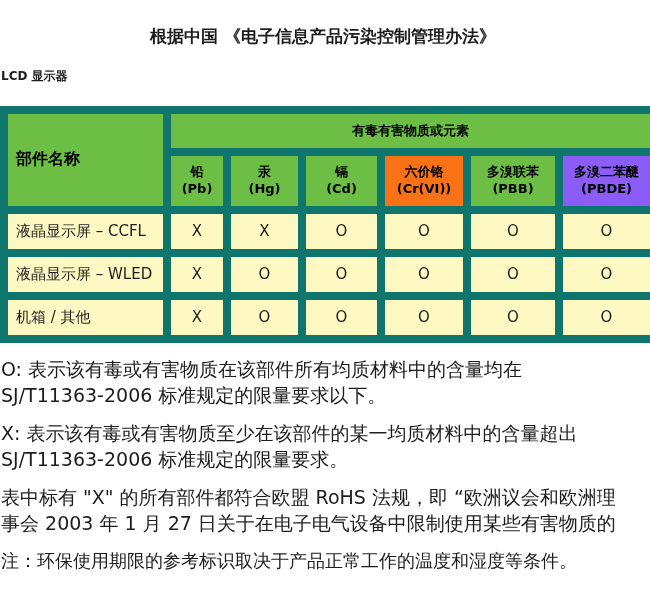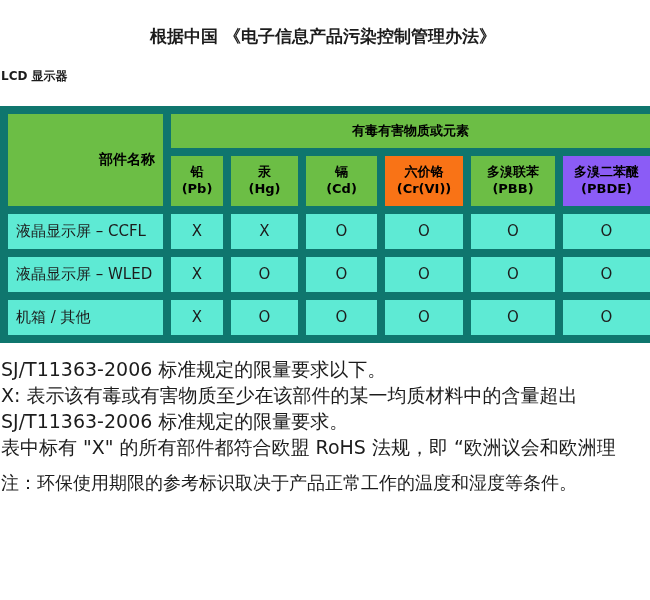--- a/index.html
+++ b/index.html
@@ -41,57 +41,57 @@
   }
   table.rohs th, table.rohs td {
     border: 8px solid #0f766e;
     padding: 8px;
   }
   thead th {
     font-weight: bold;
     color: #000000;
   }
   .part-header {
-    text-align: right;
+    text-align: left;
     padding-left: 9px;
-    font-size: 14px;
+    font-size: 16px;
   }
   .group-header {
     height: 36px;
     text-align: center;
     font-size: 13px;
   }
   .sub-header {
     height: 50px;
     text-align: center;
     font-size: 13px;
     line-height: 1.3;
     vertical-align: middle;
   }
   .sub-name, .sub-symbol { display: block; }
   tbody td {
     height: 39px;
-    background: #5eead4;
+    background: #fef9c3;
     text-align: center;
     font-size: 15px;
     vertical-align: middle;
   }
   td.part-cell {
     text-align: left;
     padding-left: 9px;
     font-size: 15px;
   }
 
   .notes { margin-top: 13px; }
   .note {
     margin: 0 0 0 1px;
     font-size: 19px;
     line-height: 26px;
   }
-  .note + .note { }
+  .note + .note { margin-top: 12px; }
   .note-line { display: block; }
   .epup {
     margin-top: 10px;
     font-size: 18px;
     line-height: 26px;
   }
 </style>
 </head>
 <body>
 
@@ -168,25 +168,27 @@
         <td>O</td>
         <td>O</td>
         <td>O</td>
         <td>O</td>
       </tr>
     </tbody>
   </table>
 
   <div class="notes">
     <p class="note">
+      <span class="note-line">O: 表示该有毒或有害物质在该部件所有均质材料中的含量均在</span>
       <span class="note-line">SJ/T11363-2006 标准规定的限量要求以下。</span>
     </p>
     <p class="note">
       <span class="note-line">X: 表示该有毒或有害物质至少在该部件的某一均质材料中的含量超出</span>
       <span class="note-line">SJ/T11363-2006 标准规定的限量要求。</span>
     </p>
     <p class="note">
       <span class="note-line">表中标有 "X" 的所有部件都符合欧盟 RoHS 法规，即 “欧洲议会和欧洲理</span>
+      <span class="note-line">事会 2003 年 1 月 27 日关于在电子电气设备中限制使用某些有害物质的</span>
     </p>
     <p class="note epup">注：环保使用期限的参考标识取决于产品正常工作的温度和湿度等条件。</p>
   </div>
 
 </div>
 
 </body></html>

